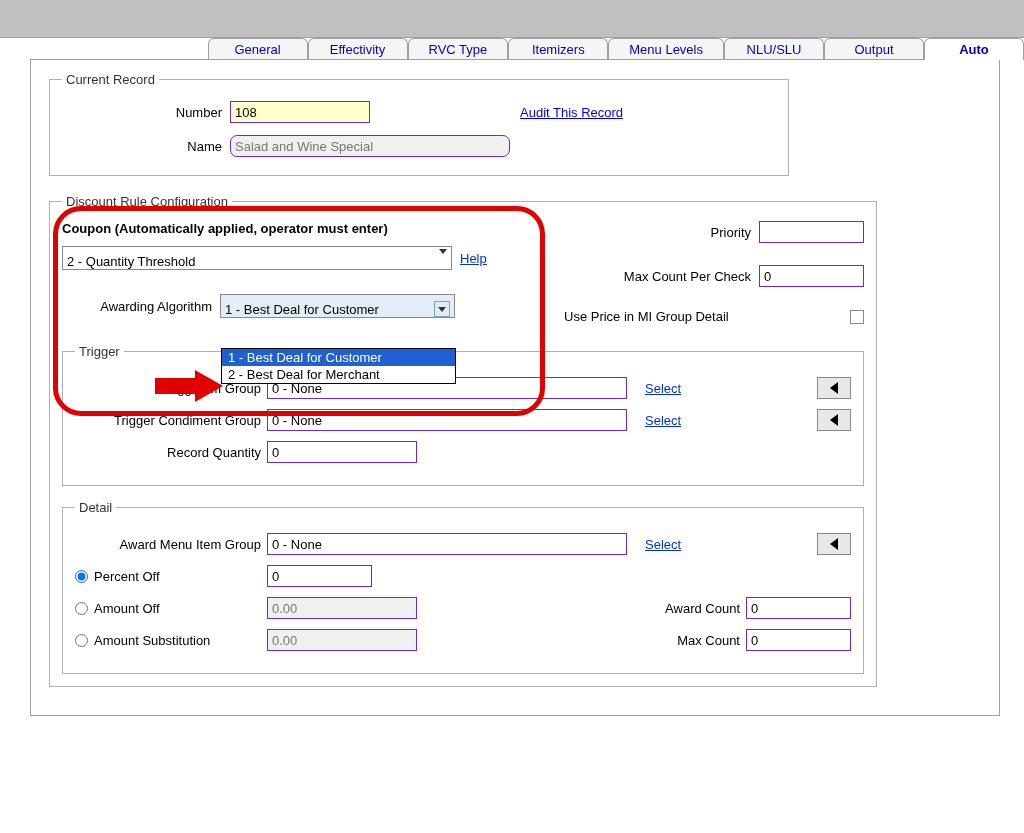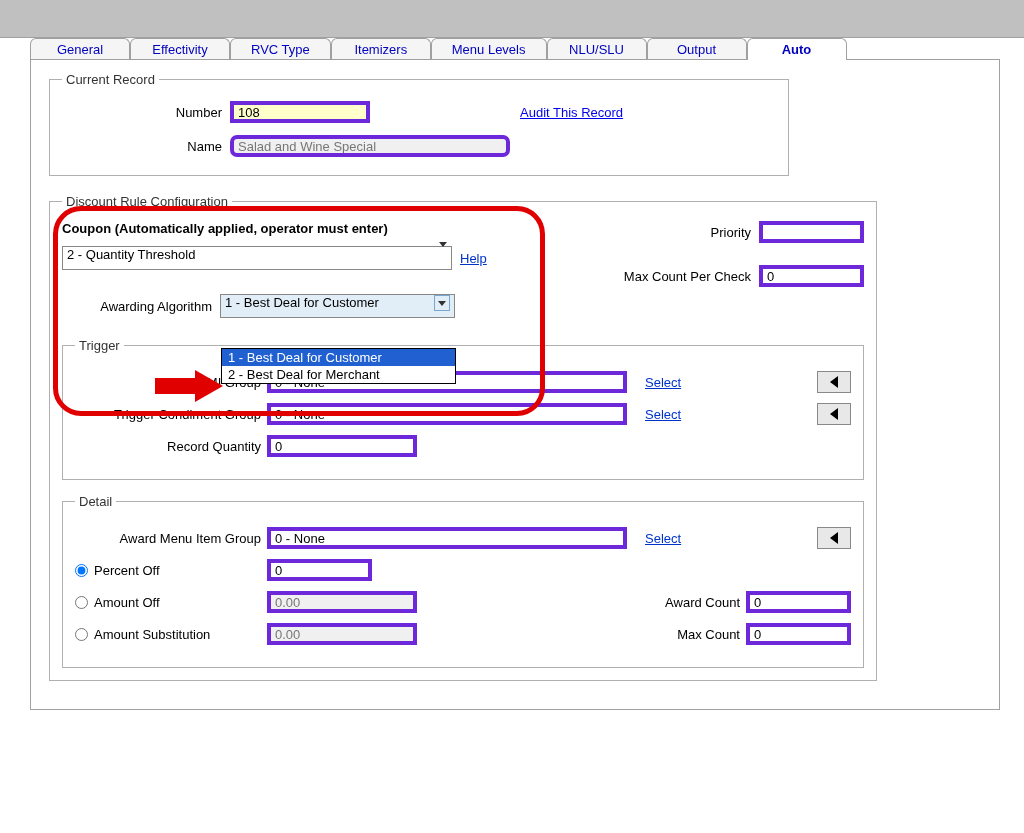--- a/index.html
+++ b/index.html
@@ -1,34 +1,34 @@
 <!DOCTYPE html>
 <html><head>
   <meta charset="utf-8">
   <style>
     * { box-sizing: border-box; font-family: Tahoma, Arial, sans-serif; font-size: 13px; }
     body { margin: 0; padding: 0; background: #fff; }
     .topbar { height: 38px; background: #c0c0c0; border-bottom: 1px solid #a0a0a0; }
-    .tabs { display: flex; padding-left: 30px; gap: 0; background: #fff; }
+    .tabs { display: flex; padding-left: 30px; gap: 0; background: #fff; justify-content: flex-end; }
     .tab { border: 1px solid #a0a0a0; border-bottom: none; border-top-left-radius: 6px; border-top-right-radius: 6px; padding: 3px 20px; cursor: pointer; color: #0000c0; background: #f5f5f5; min-width: 100px; text-align: center; }
     .tab.active { background: #fff; font-weight: bold; color: #0000c0; position: relative; z-index: 2; }
     .tabbody { border: 1px solid #a0a0a0; margin: 0 0 0 30px; width: 970px; padding: 12px 18px 28px 18px; position: relative; margin-top: -1px; }
     fieldset { border: 1px solid #b0b0b0; margin: 0; padding: 8px 12px 12px 12px; }
     legend { padding: 0 4px; color: #333; }
     .fieldrow { display: flex; align-items: center; gap: 8px; margin: 6px 0; }
     .lbl { text-align: right; width: 160px; }
-    input[type=text] { border: 4px solid #6d28d9; padding: 2px 4px; height: 22px; font-size: 13px; }
+    input[type=text] { border: 1px solid #6d28d9; padding: 2px 4px; height: 22px; font-size: 13px; }
     .num-input { background: #ffffcc; width: 140px; }
     .name-input { background: #f0f0f0; color: #777; width: 280px; border-radius: 7px; }
     .link { color: #0000ee; text-decoration: underline; cursor: pointer; }
     .link2 { color: #0033cc; text-decoration: underline; cursor: pointer; }
     .fs-rule { margin-top: 18px; width: 828px; }
     .rule-header { font-weight: bold; margin: 4px 0 10px 0; }
     .rulecols { display: flex; justify-content: space-between; gap: 40px; }
-    .combo { border: 1px solid #888; display: flex; align-items: flex-start; padding: 0 4px; height: 24px; justify-content: space-between; background: #fff; cursor: pointer; }
+    .combo { border: 1px solid #888; display: flex; align-items: flex-end; padding: 0 4px; height: 24px; justify-content: space-between; background: #fff; cursor: pointer; }
     .combo-arrow { width: 16px; height: 16px; background: #e1edf7; border: 1px solid #7ba7ce; display: flex; align-items: center; justify-content: center; }
     .lightcombo { background: #e1edf7; }
     .triangle-down { width: 0; height: 0; border-left: 4px solid transparent; border-right: 4px solid transparent; border-top: 5px solid #333; }
     .dropdown-list { position: absolute; border: 1px solid #000; background: #fff; }
     .dropdown-list .opt { padding: 1px 6px; cursor: pointer; }
     .dropdown-list .opt.sel { background: #2060d0; color: #fff; }
     .inner-fieldset { margin-top: 14px; }
     .row2 { display: flex; align-items: center; gap: 6px; margin: 10px 0; }
     .rowlabel { width: 186px; text-align: right; }
     .wide-input { width: 360px; }
@@ -108,20 +108,24 @@
 
       <div style="width:300px;">
         <div class="fieldrow" style="margin-top:4px;">
           <span style="flex:1; text-align:right;">Priority</span>
           <input type="text" class="small-input" value="" style="">
         </div>
         <div class="fieldrow" style="margin-top:22px;">
           <span style="flex:1; text-align:right;">Max Count Per Check</span>
           <input type="text" class="small-input" value="0" style="">
         </div>
+        <div class="fieldrow" style="margin-top:22px;">
+          <span style="flex:1;">Use Price in MI Group Detail</span>
+          <span class="checkbox"></span>
+        </div>
       </div>
     </div>
 
     <fieldset class="inner-fieldset">
       <legend>Trigger</legend>
       <div class="row2">
         <span class="rowlabel">Trigger MI Group</span>
         <input type="text" class="wide-input" value="0 - None" style="">
         <span class="link2 rolink">Select</span>
         <span style="flex:1;"></span>

